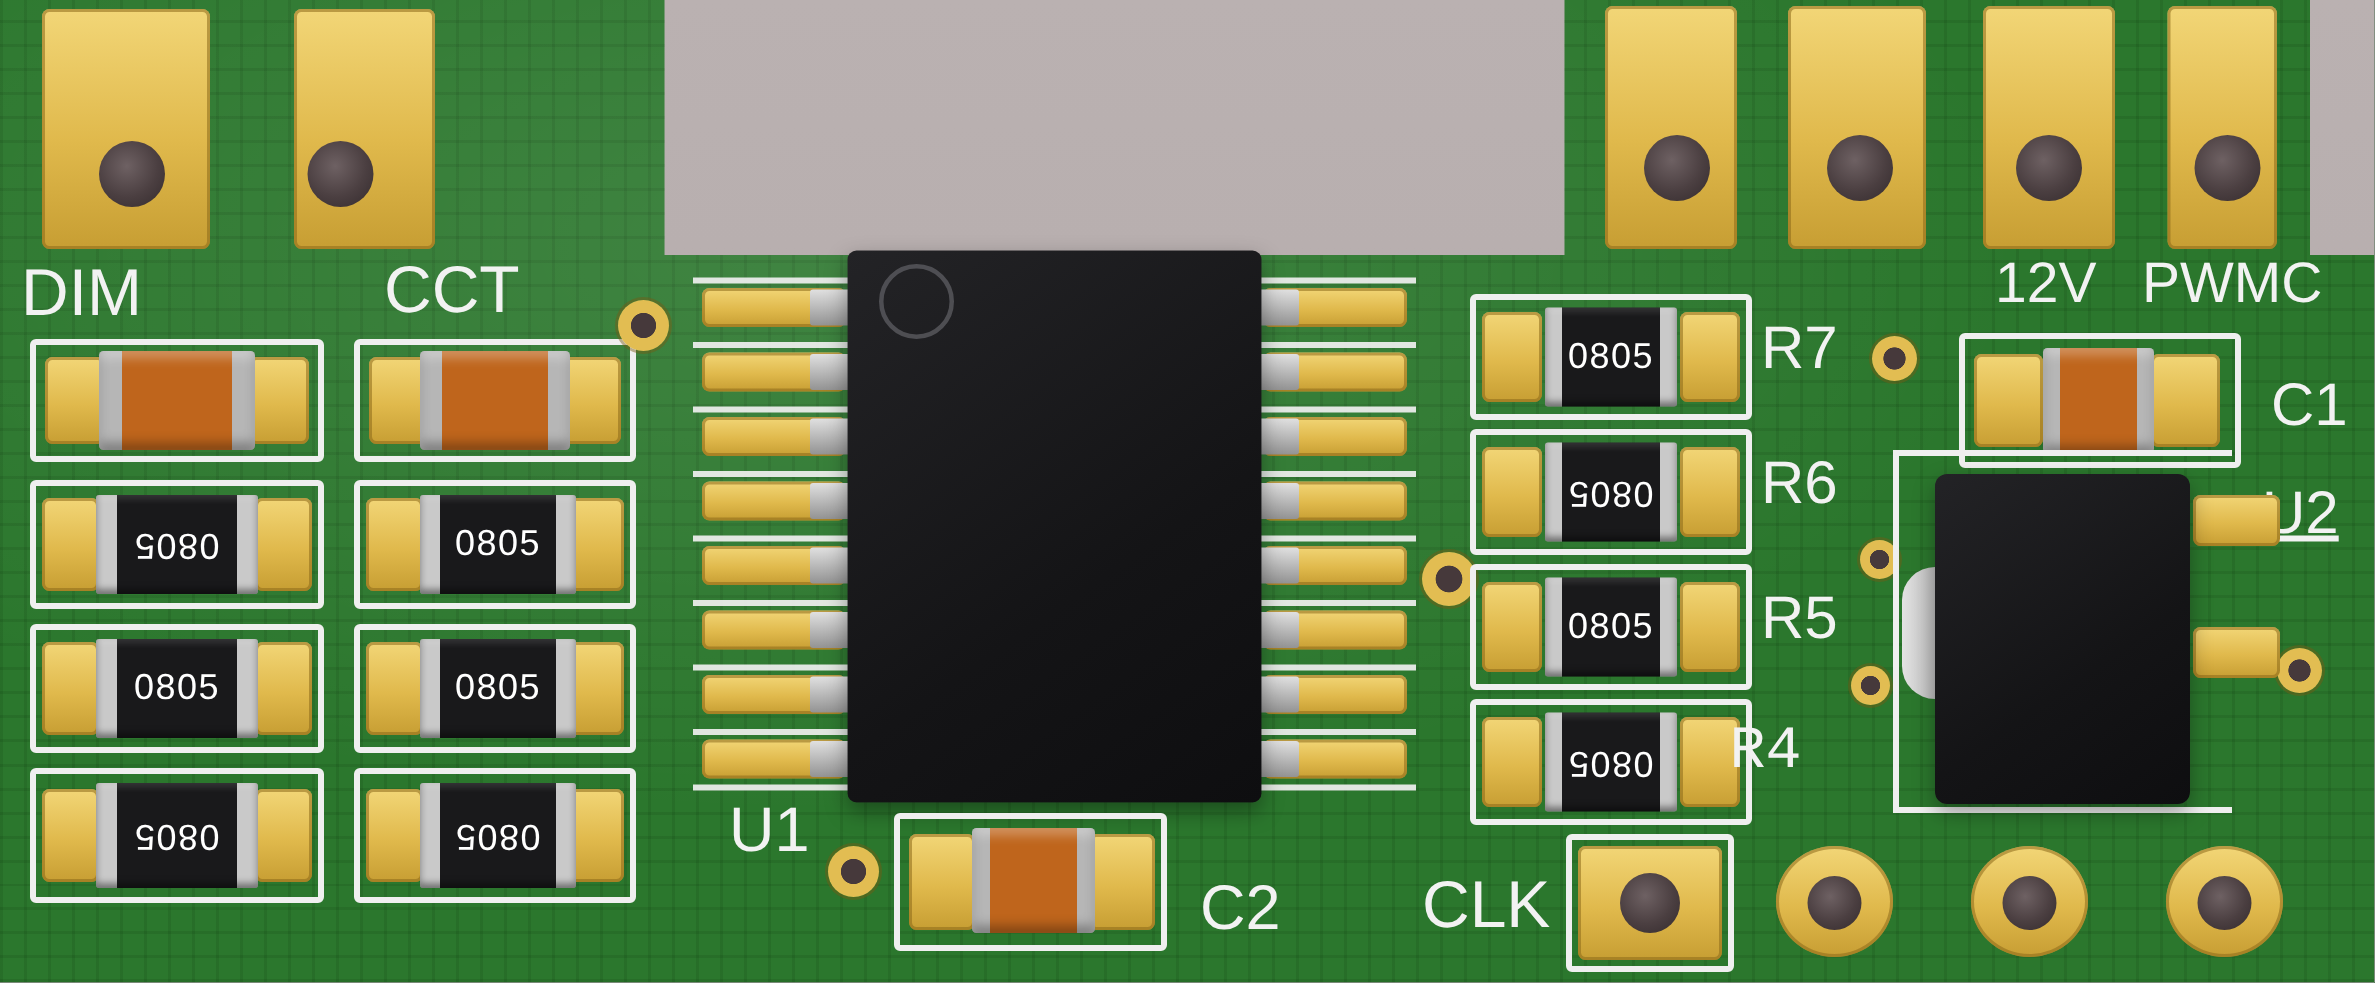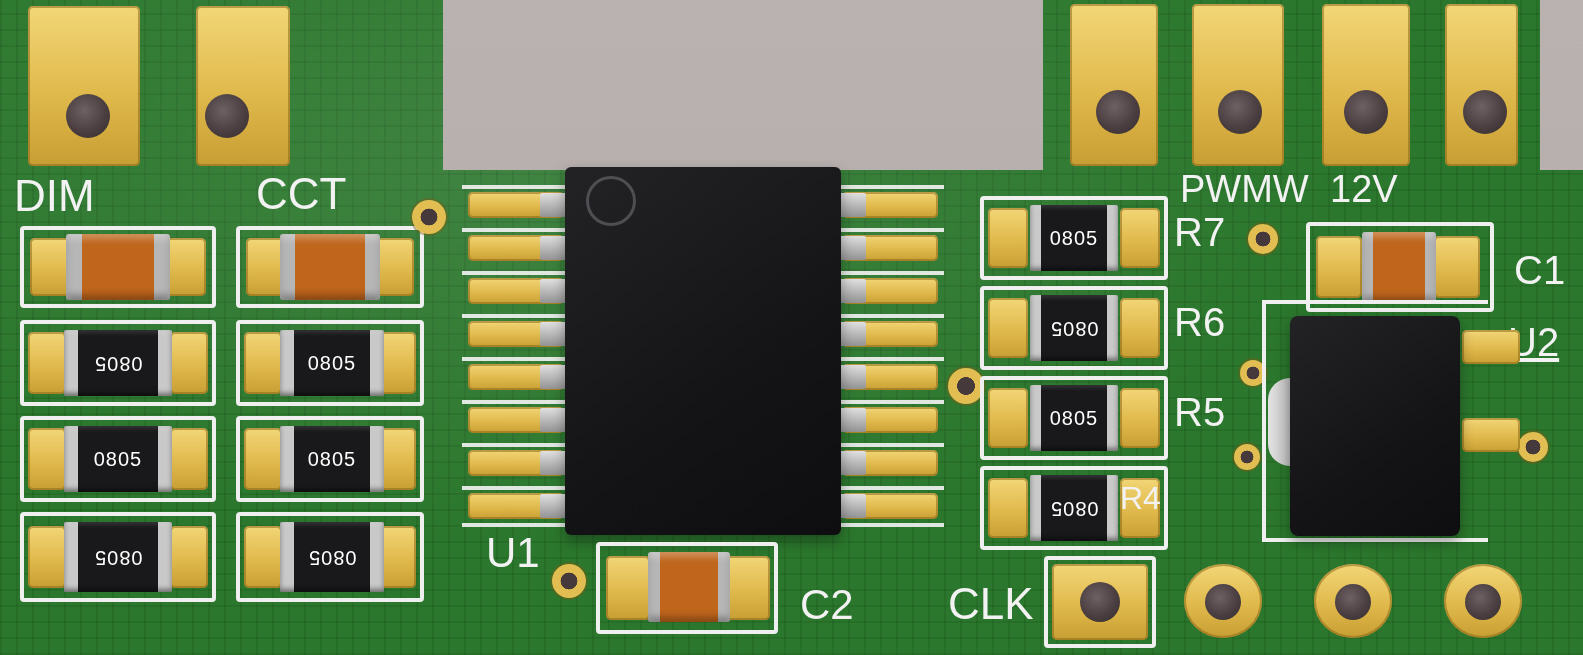--- a/index.html
+++ b/index.html
@@ -29,21 +29,21 @@
   .via {
     position:absolute; border-radius:50%;
     background: radial-gradient(circle, #46393b 0 34%, #e2bd52 36% 100%);
     box-shadow: 0 0 0 2px rgba(120,90,20,0.45);
   }
   .silk { position:absolute; border:4px solid #efefef; border-radius:4px; }
   .res-body {
     position:absolute; display:flex; align-items:center; justify-content:center;
     background: linear-gradient(90deg,#c9c9c9 0 13%, #19191b 13% 87%, #c9c9c9 87% 100%);
     box-shadow: inset 0 3px 4px rgba(255,255,255,0.12), inset 0 -3px 5px rgba(0,0,0,0.45);
-    color:#fff; font-size:20px; letter-spacing:1px; border-radius:2px;
+    color:#fff; font-size:24px; letter-spacing:1px; border-radius:2px;
   }
   .cap-body {
     position:absolute; border-radius:3px;
     background: linear-gradient(90deg,#b6b6b6 0 15%, #bf651c 15% 85%, #b6b6b6 85% 100%);
     box-shadow: inset 0 5px 7px rgba(255,255,255,0.30), inset 0 -5px 7px rgba(0,0,0,0.30);
   }
   .lead { position:absolute; background:linear-gradient(180deg,#e0e0e0,#939393); border-radius:2px; }
   .sep  { position:absolute; height:4px; background:rgba(240,240,240,0.92); }
   .lbl  { position:absolute; color:#f2f2f2; white-space:nowrap; line-height:1; }
   .flip { transform:rotate(180deg); display:inline-block; }
@@ -71,22 +71,22 @@
   <div class="hole" style="left:1096px;top:90px;width:44px;height:44px;"></div>
   <div class="pad" style="left:1192px;top:4px;width:92px;height:162px;"></div>
   <div class="hole" style="left:1218px;top:90px;width:44px;height:44px;"></div>
   <div class="pad" style="left:1322px;top:4px;width:88px;height:162px;"></div>
   <div class="hole" style="left:1344px;top:90px;width:44px;height:44px;"></div>
   <div class="pad" style="left:1445px;top:4px;width:73px;height:162px;"></div>
   <div class="hole" style="left:1463px;top:90px;width:44px;height:44px;"></div>
 
   <div class="lbl" style="left:14px;top:174px;font-size:44px;">DIM</div>
   <div class="lbl" style="left:256px;top:172px;font-size:44px;">CCT</div>
-  <div class="lbl" style="left:1180px;top:170px;font-size:38px;">PWMW</div>
   <div class="lbl" style="left:1330px;top:170px;font-size:38px;">12V</div>
+  <div class="lbl" style="left:1428px;top:170px;font-size:38px;">PWMC</div>
 
   <div class="silk" style="left:20px;top:226px;width:188px;height:74px;"></div>
   <div class="pad" style="left:30px;top:238px;width:40px;height:58px;"></div>
   <div class="pad" style="left:166px;top:238px;width:40px;height:58px;"></div>
   <div class="cap-body" style="left:66px;top:234px;width:104px;height:66px;"></div>
 
   <div class="silk" style="left:20px;top:320px;width:188px;height:78px;"></div>
   <div class="pad" style="left:28px;top:332px;width:38px;height:62px;"></div>
   <div class="pad" style="left:170px;top:332px;width:38px;height:62px;"></div>
   <div class="res-body" style="left:64px;top:330px;width:108px;height:66px;">
@@ -227,21 +227,21 @@
       <span>0805</span>
     </div>
   <div class="lbl" style="left:1174px;top:392px;font-size:40px;">R5</div>
 
   <div class="silk" style="left:980px;top:466px;width:180px;height:76px;"></div>
   <div class="pad" style="left:988px;top:478px;width:40px;height:60px;"></div>
   <div class="pad" style="left:1120px;top:478px;width:40px;height:60px;"></div>
   <div class="res-body" style="left:1030px;top:475px;width:88px;height:66px;">
       <span class="flip">0805</span>
     </div>
-  <div class="lbl" style="left:1120px;top:482px;font-size:32px;">R4</div>
+  <div class="lbl" style="left:1153px;top:482px;font-size:40px;font-family:Liberation Mono, monospace;">R4</div>
 
   <div class="silk" style="left:1306px;top:222px;width:180px;height:82px;"></div>
   <div class="pad" style="left:1316px;top:236px;width:46px;height:62px;"></div>
   <div class="pad" style="left:1434px;top:236px;width:46px;height:62px;"></div>
   <div class="cap-body" style="left:1362px;top:232px;width:74px;height:70px;"></div>
   <div class="lbl" style="left:1514px;top:250px;font-size:40px;">C1</div>
 
   <div class="silk" style="left:1262px;top:300px;width:222px;height:234px;border-right:none;border-radius:0;"></div>
   <div class="lbl" style="left:1508px;top:322px;font-size:40px;text-decoration:underline;">U2</div>
   <div class="pad" style="left:1462px;top:330px;width:58px;height:34px;"></div>

